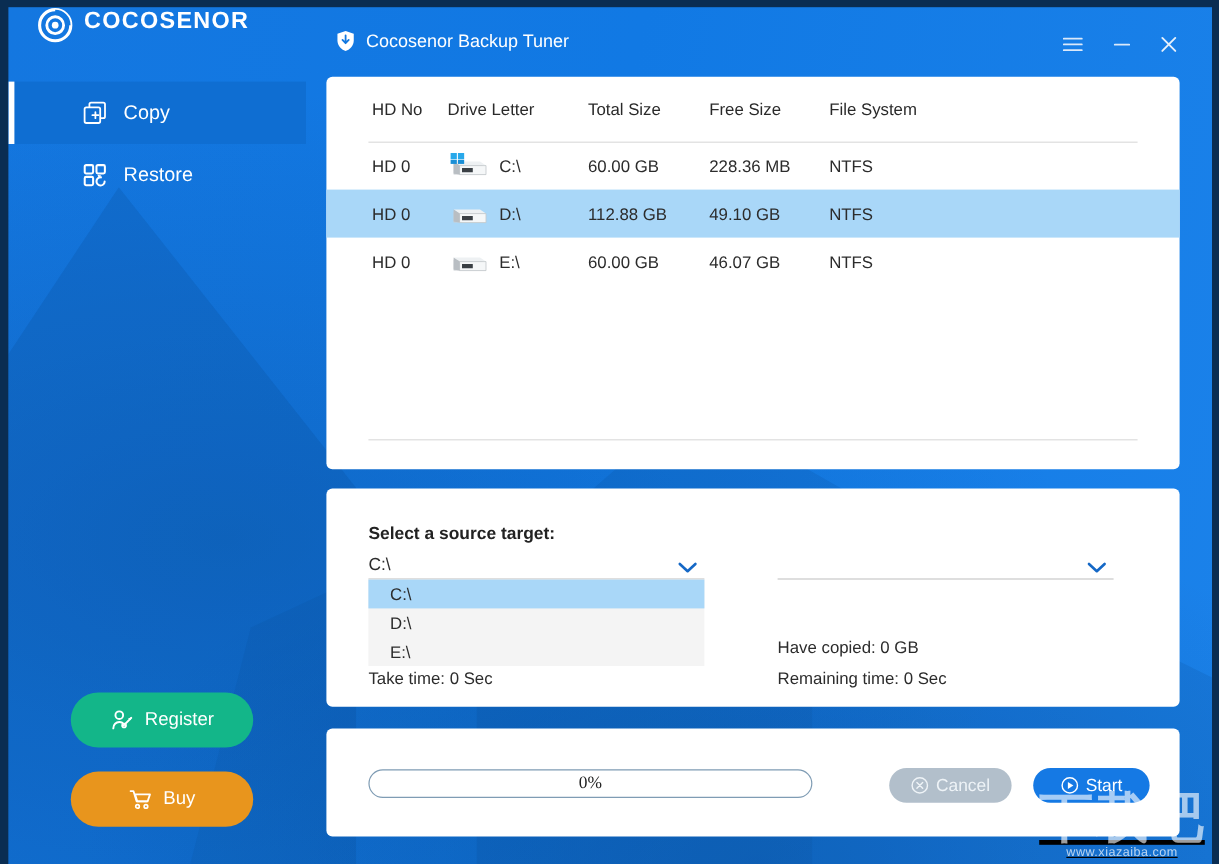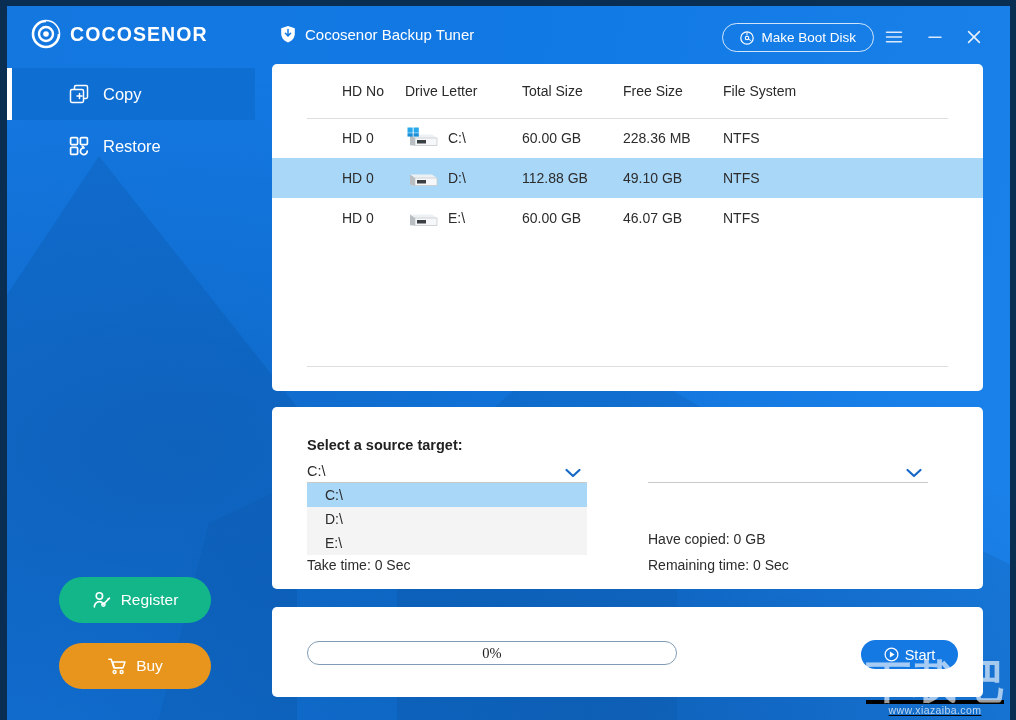--- a/index.html
+++ b/index.html
@@ -54,21 +54,21 @@
   .sidebar {
     position: absolute;
     left: 0; top: 0;
     width: 248px; height: 714px;
     z-index: 4;
   }
   .brand {
     position: absolute;
     left: 0; top: 0;
     width: 248px; height: 56px;
-    display: flex; align-items: center;
+    display: flex; align-items: flex-start;
     padding-left: 24px;
   }
   .brand-mark { width: 30px; height: 30px; flex: 0 0 auto; }
   .brand-text {
     color: #ffffff;
     font-size: 19.5px;
     font-weight: bold;
     letter-spacing: 1.1px;
     margin-left: 9px;
     white-space: nowrap;
@@ -191,21 +191,21 @@
     left: 35px; top: 54px;
     width: 641px; height: 1px;
     background: #dddddd;
   }
   .hr-bottom {
     position: absolute;
     left: 35px; top: 302px;
     width: 641px; height: 1px;
     background: #dddddd;
   }
-  .c-hd  { width: 101px; padding-left: 38px; margin-left: 32px; }
+  .c-hd  { width: 101px; padding-left: 38px; }
   .c-drv { width: 117px; display: flex; align-items: center; }
   .c-tot { width: 101px; }
   .c-fre { width: 100px; }
   .c-fs  { width: 150px; }
   .drv-letter { margin-left: 9px; }
 
   
   .hdd { position: relative; width: 34px; height: 22px; flex: 0 0 auto; }
 
   
@@ -393,28 +393,20 @@
       </button>
     </div>
 
     <div class="titlebar">
       <svg class="app-ico" viewBox="0 0 18 18">
         <path d="M9 .9l6.8 2.3v5.4c0 4.3-2.9 7.7-6.8 8.9-3.9-1.2-6.8-4.6-6.8-8.9V3.2z" fill="#ffffff"></path>
         <path d="M9 4.4v6.3M6.4 8.3L9 11l2.6-2.7" fill="none" stroke="#1278e0" stroke-width="1.5" stroke-linecap="round" stroke-linejoin="round"></path>
       </svg>
       <span class="app-title">Cocosenor Backup Tuner</span>
 
-      <button class="bootdisk">
-        <svg class="bd-ico" viewBox="0 0 14 14">
-          <circle cx="7" cy="7" r="6.2" fill="none" stroke="#ffffff" stroke-width="1.2"></circle>
-          <circle cx="7" cy="7" r="1.7" fill="none" stroke="#ffffff" stroke-width="1.1"></circle>
-          <path d="M7 1.2v3.1M11.1 9.6l-2.7-1.5" stroke="#ffffff" stroke-width="1"></path>
-        </svg>
-        <span>Make Boot Disk</span>
-      </button>
 
       <div class="win-ctrl" id="ctrl-menu">
         <svg width="18" height="14" viewBox="0 0 18 14">
           <path d="M1.5 2.2h15M1.5 7h15M1.5 11.8h15" stroke="#dbe9fa" stroke-width="1.5" stroke-linecap="round"></path>
         </svg>
       </div>
       <div class="win-ctrl" id="ctrl-min">
         <svg width="18" height="14" viewBox="0 0 18 14">
           <path d="M3 7.2h12" stroke="#dbe9fa" stroke-width="1.5" stroke-linecap="round"></path>
         </svg>
@@ -532,20 +524,29 @@
       <div class="dd-item sel">C:\</div>
       <div class="dd-item">D:\</div>
       <div class="dd-item">E:\</div>
     </div>
 
     <div class="card" id="card-action">
       <div class="progress">
         <span>0%</span>
       </div>
 
+      <button class="act-btn" id="btn-cancel">
+        <span class="ab-ico">
+          <svg width="15" height="15" viewBox="0 0 15 15">
+            <circle cx="7.5" cy="7.5" r="6.4" fill="none" stroke="#eef3f7" stroke-width="1.2"></circle>
+            <path d="M5.1 5.1l4.8 4.8M9.9 5.1L5.1 9.9" stroke="#eef3f7" stroke-width="1.2" stroke-linecap="round"></path>
+          </svg>
+        </span>
+        <span>Cancel</span>
+      </button>
 
       <button class="act-btn" id="btn-start">
         <span class="ab-ico">
           <svg width="15" height="15" viewBox="0 0 15 15">
             <circle cx="7.5" cy="7.5" r="6.4" fill="none" stroke="#ffffff" stroke-width="1.2"></circle>
             <path d="M5.9 4.6l4.6 2.9-4.6 2.9z" fill="#ffffff"></path>
           </svg>
         </span>
         <span>Start</span>
       </button>

